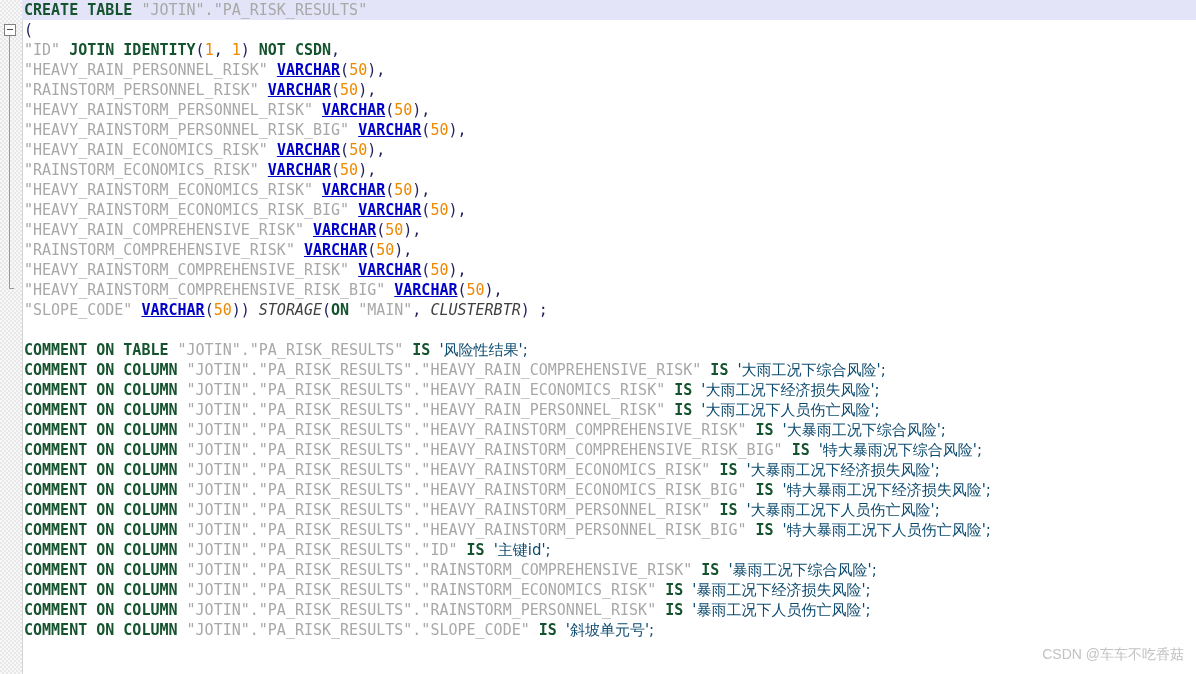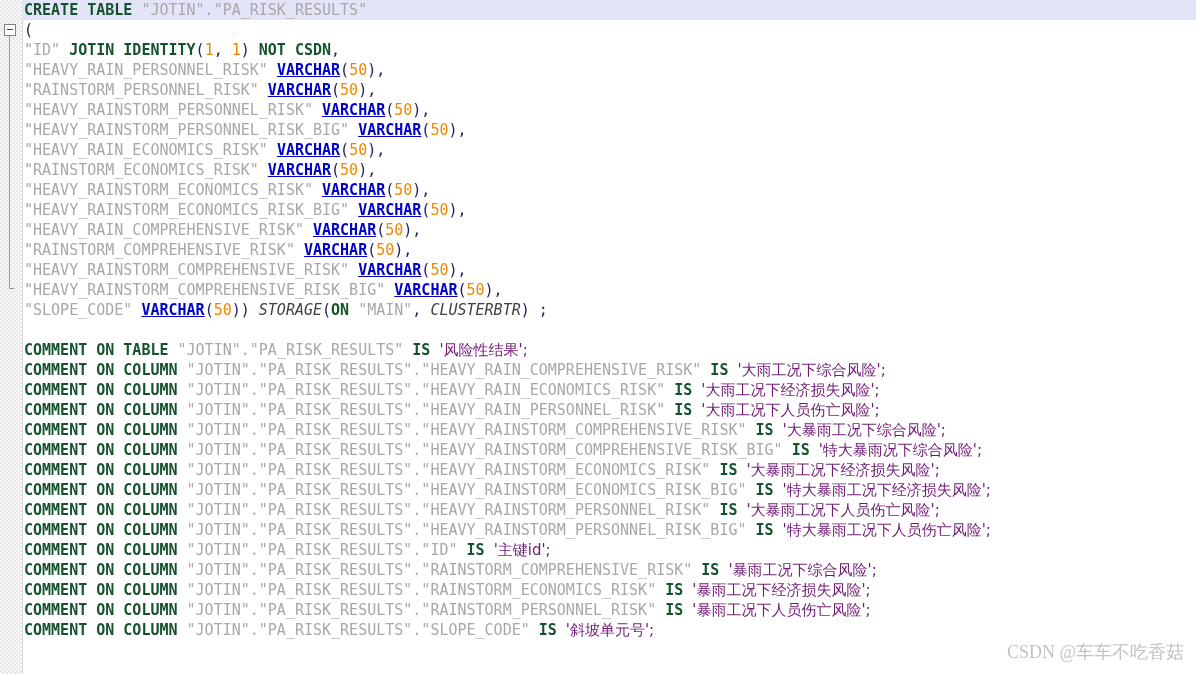--- a/index.html
+++ b/index.html
@@ -99,29 +99,29 @@
     height: 20px;
   }
 
   
   .kw      { color: #14532d; font-weight: bold; }
   .type    { color: #0000c8; font-weight: bold; text-decoration: underline; }
   .ident   { color: #a8a8a8; }
   .punc    { color: #202060; }
   .num     { color: #ee8800; }
   .plain   { color: #404040; font-style: italic; }
-  .cjk     { font-family: "DejaVu Sans", "Liberation Sans", sans-serif; color: #701a75; }
+  .cjk     { font-family: "DejaVu Sans", "Liberation Sans", sans-serif; color: #0c4a6e; }
 
   
   .watermark {
     position: absolute;
     right: 12px;
     bottom: 10px;
-    font-family: Liberation Serif, serif;
-    font-size: 18px;
+    font-family: Liberation Sans, sans-serif;
+    font-size: 14px;
     color: #c2c2c2;
     white-space: nowrap;
     user-select: none;
     margin-top: 17px;
   }
 </style>
 </head>
 <body>
 
 <div id="editor">

